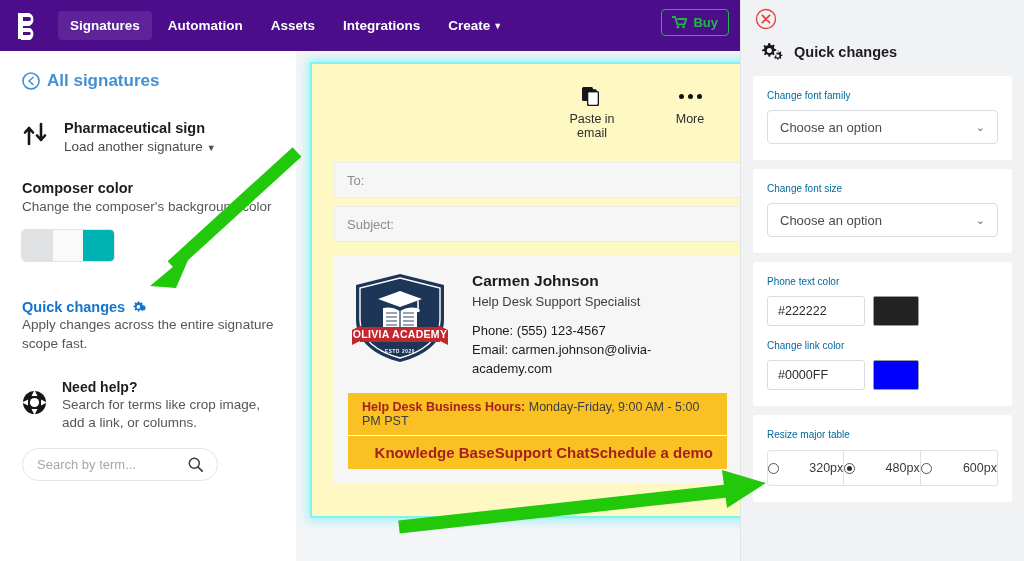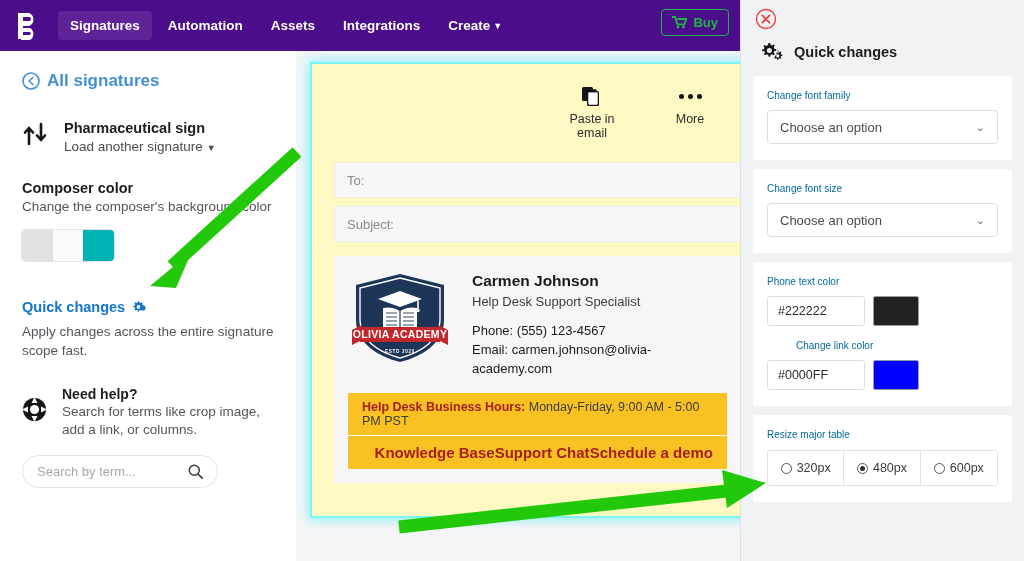--- a/index.html
+++ b/index.html
@@ -138,27 +138,27 @@
     display: flex; align-items: center; justify-content: space-between; padding: 0 12px;
     font-size: 13px; color: #4a4a4f; cursor: pointer;
   }
   .chev { color: #6b6b70; font-size: 11px; }
   .color-row { margin-top: 9px; display: flex; align-items: center; gap: 8px; }
   .hexbox {
     width: 98px; height: 30px; border: 1px solid #dcdde0; border-radius: 3px; background: #fff;
     display: flex; align-items: center; padding: 0 10px; font-size: 12.5px; color: #2b2b30; cursor: text;
   }
   .chip { width: 46px; height: 30px; border: 1px solid #9a9aa0; border-radius: 2px; cursor: pointer; }
-  .lab2 { margin-top: 14px; margin-left: 29px; }
+  .lab2 { margin-top: 14px; }
   .radio-group {
     margin-top: 10px; display: flex; border: 1px solid #e0e1e4; border-radius: 3px; overflow: hidden;
     background: #fff;
   }
   .radio {
-    flex: 1 1 33.33%; height: 34px; display: flex; align-items: center; justify-content: center;
+    flex: 1 1 33.33%; height: 34px; display: flex; align-items: center; justify-content: space-between;
     gap: 5px; font-size: 12.5px; color: #3a3a3f; border-right: 1px solid #e0e1e4; cursor: pointer;
   }
   .radio:last-child { border-right: none; }
   .ring { width: 11px; height: 11px; border: 1.3px solid #55555b; border-radius: 50%; position: relative; }
   .ring.on::after {
     content: ""; position: absolute; left: 2px; top: 2px; width: 5px; height: 5px;
     border-radius: 50%; background: #2b2b30;
   }
 
   
@@ -226,21 +226,21 @@
 
     <div class="qc-link">
       <span>Quick changes</span>
       <svg width="17" height="15" viewBox="0 0 17 15">
         <path d="M6 1.2 l1.1 0 .35 1.4 1.15.5 1.25-.75.8.8-.75 1.25.5 1.15 1.4.35 0 1.1-1.4.35-.5 1.15.75 1.25-.8.8-1.25-.75-1.15.5-.35 1.4-1.1 0-.35-1.4-1.15-.5-1.25.75-.8-.8.75-1.25-.5-1.15-1.4-.35 0-1.1 1.4-.35.5-1.15-.75-1.25.8-.8 1.25.75 1.15-.5z" fill="#1275d0"></path>
         <circle cx="6.55" cy="6.9" r="1.9" fill="#ffffff"></circle>
         <path d="M13.1 8.4 l.75 0 .24.95.78.34.85-.5.53.53-.5.85.34.78.95.24 0 .75-.95.24-.34.78.5.85-.53.53-.85-.5-.78.34-.24.95-.75 0-.24-.95-.78-.34-.85.5-.53-.53.5-.85-.34-.78-.95-.24 0-.75.95-.24.34-.78-.5-.85.53-.53.85.5.78-.34z" fill="#1275d0" transform="translate(-1.6,-3.2) scale(0.92)"></path>
         <circle cx="12.6" cy="4.3" r="1.25" fill="#ffffff"></circle>
       </svg>
     </div>
-    <div class="sec-desc" style="margin-top:8px;max-width:252px">Apply changes across the entire signature scope fast.</div>
+    <div class="sec-desc" style="margin-top:1px;max-width:252px">Apply changes across the entire signature scope fast.</div>
 
     <div class="help-row">
       <div class="help-icon">
         <svg width="25" height="25" viewBox="0 0 25 25">
           <circle cx="12.5" cy="12.5" r="11.5" fill="#16161a"></circle>
           <circle cx="12.5" cy="12.5" r="4.6" fill="#ffffff"></circle>
           <path d="M12.5 0 l3 6 h-6z M12.5 25 l3 -6 h-6z M0 12.5 l6 3 v-6z M25 12.5 l-6 3 v-6z" fill="#ffffff"></path>
         </svg>
       </div>
       <div>

